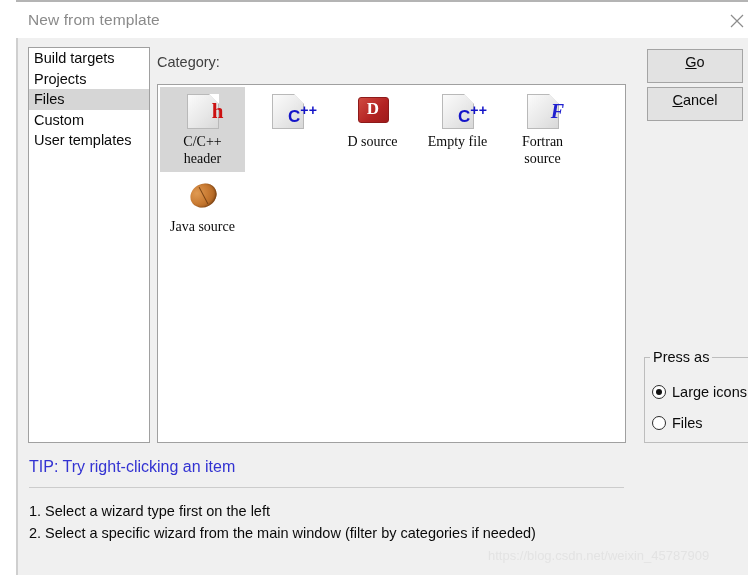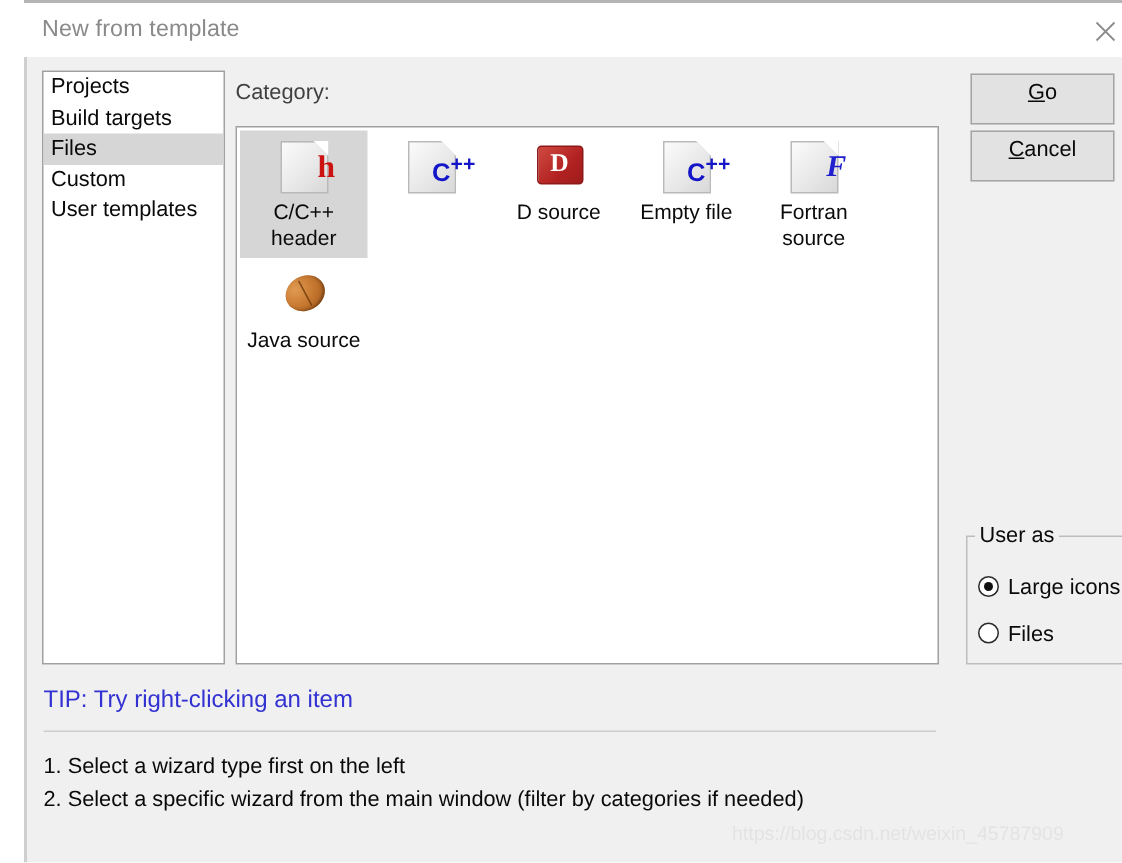--- a/index.html
+++ b/index.html
@@ -145,20 +145,21 @@
     height: 40px;
     margin: 0 auto 2px auto;
     position: relative;
   }
   .icon-caption {
     font-size: 14px;
     color: #0a0a0a;
     line-height: 17px;
     word-wrap: break-word;
     padding: 0 4px;
+    font-family: Liberation Serif, serif;
   }
   
   .page {
     position: absolute;
     left: 4px; top: 3px;
     width: 32px; height: 35px;
     background: linear-gradient(135deg,#fbfbfb 0%,#e9e9e9 55%,#d8d8d8 100%);
     border: 1px solid #b9b9b9;
     box-sizing: border-box;
   }
@@ -353,22 +354,22 @@
     <div class="title-text">New from template</div>
     <div class="close-btn">
       <svg width="14" height="14" viewBox="0 0 14 14">
         <path d="M1 1 L13 13 M13 1 L1 13" stroke="#8c8c8c" stroke-width="1.2" fill="none"></path>
       </svg>
     </div>
   </div>
   <div class="left-strip"></div>
 
   <div class="sidebar">
+    <div class="sidebar-item">Build targets</div>
     <div class="sidebar-item">Projects</div>
-    <div class="sidebar-item">Build targets</div>
     <div class="sidebar-item selected">Files</div>
     <div class="sidebar-item">Custom</div>
     <div class="sidebar-item">User templates</div>
   </div>
 
   <div class="cat-label">Category:</div>
 
   <div class="icon-panel">
     <div class="icon-grid">
 
@@ -431,21 +432,21 @@
         <div class="icon-caption">Java source</div>
       </div>
 
     </div>
   </div>
 
   <div class="btn btn-go"><u>G</u><span>o</span></div>
   <div class="btn btn-cancel"><u>C</u><span>ancel</span></div>
 
   <div class="group"></div>
-  <div class="group-title">User as</div>
+  <div class="group-title">Press as</div>
   <div class="radio-row r1">
     <span class="radio-mark on"></span><span>Large icons</span>
   </div>
   <div class="radio-row r2">
     <span class="radio-mark"></span><span>Files</span>
   </div>
 
   <div class="tip">TIP: Try right-clicking an item</div>
   <div class="divider"></div>
   <div class="steps">

